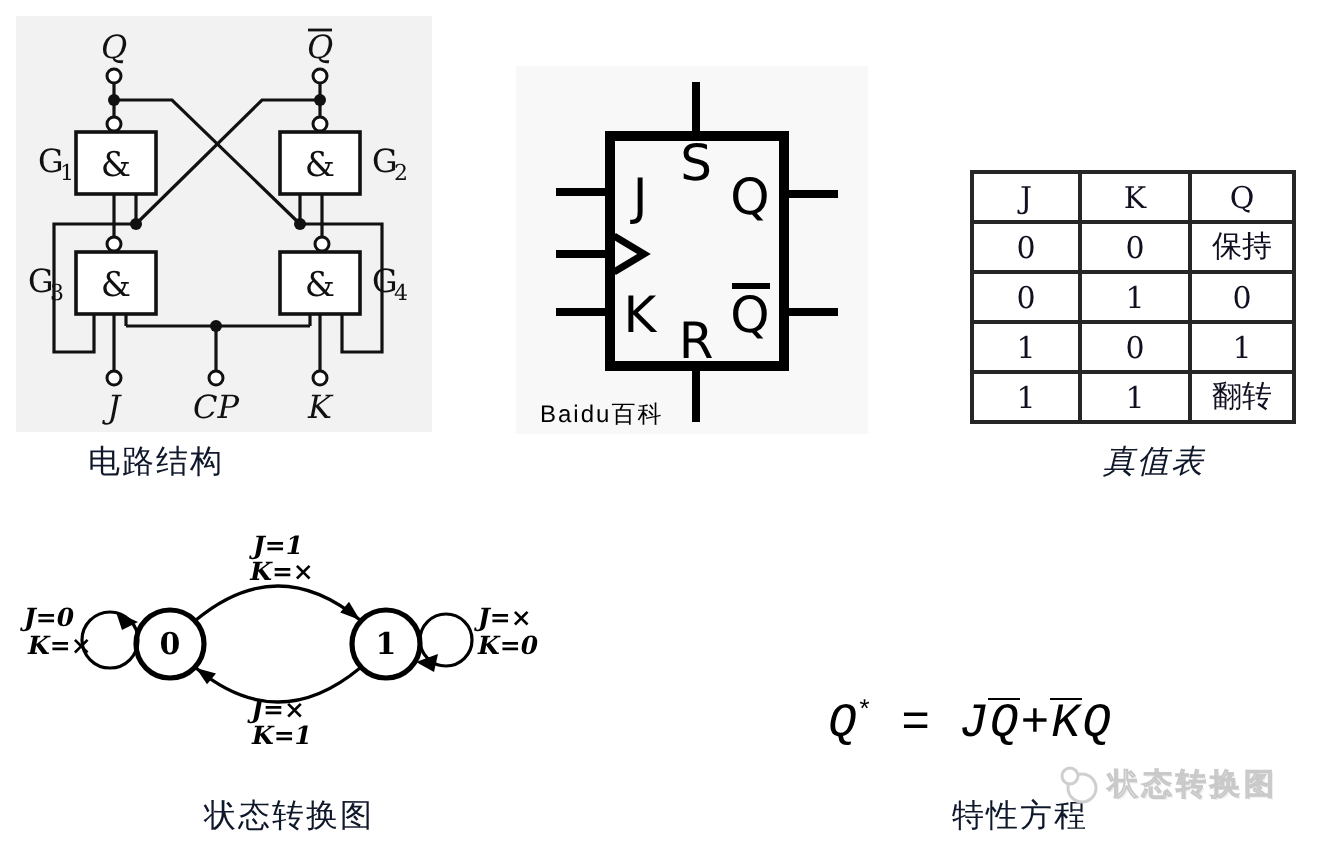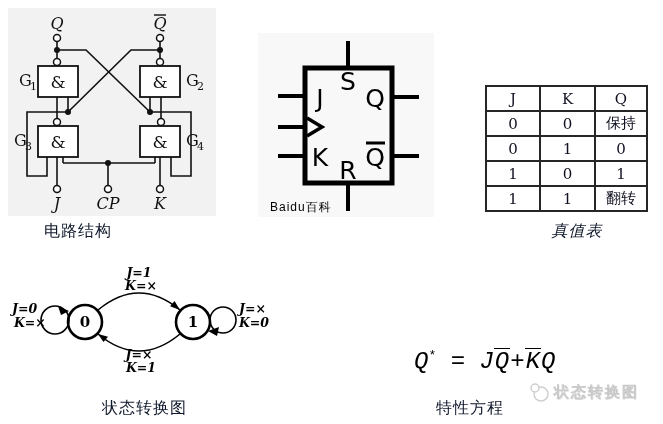--- a/index.html
+++ b/index.html
@@ -187,21 +187,21 @@
     <text class="st-lbl" x="234" y="51">J=×</text>
     <text class="st-lbl" x="234" y="65">K=0</text>
   </svg>
   <div class="abs caption" style="left:67px;top:398px;width:120px;text-align:right;">状态转换图</div>
 
   <div class="abs equation" style="left:414px;top:348px;font-family:Liberation Mono, monospace;">
     <span class="it">Q</span><sup>*</sup>
     <span>=</span>
     <span class="it">J</span><span class="ovl"><span class="it">Q</span></span><span>+</span><span class="ovl"><span class="it">K</span></span><span class="it">Q</span>
   </div>
-  <div class="abs caption" style="left:410px;top:398px;width:120px;">特性方程</div>
+  <div class="abs caption" style="left:450px;top:398px;width:120px;">特性方程</div>
 
   <div class="abs site-wm" style="left:528px;top:381px;">
     <svg width="22" height="22" viewBox="0 0 22 22">
       <circle cx="13" cy="13" r="7" fill="#fff" stroke="#cfcfcf" stroke-width="1.5"></circle>
       <circle cx="7" cy="7" r="4" fill="#fff" stroke="#cfcfcf" stroke-width="1.5"></circle>
     </svg>
     <span class="site-wm-text">状态转换图</span>
   </div>
 
 </div>

